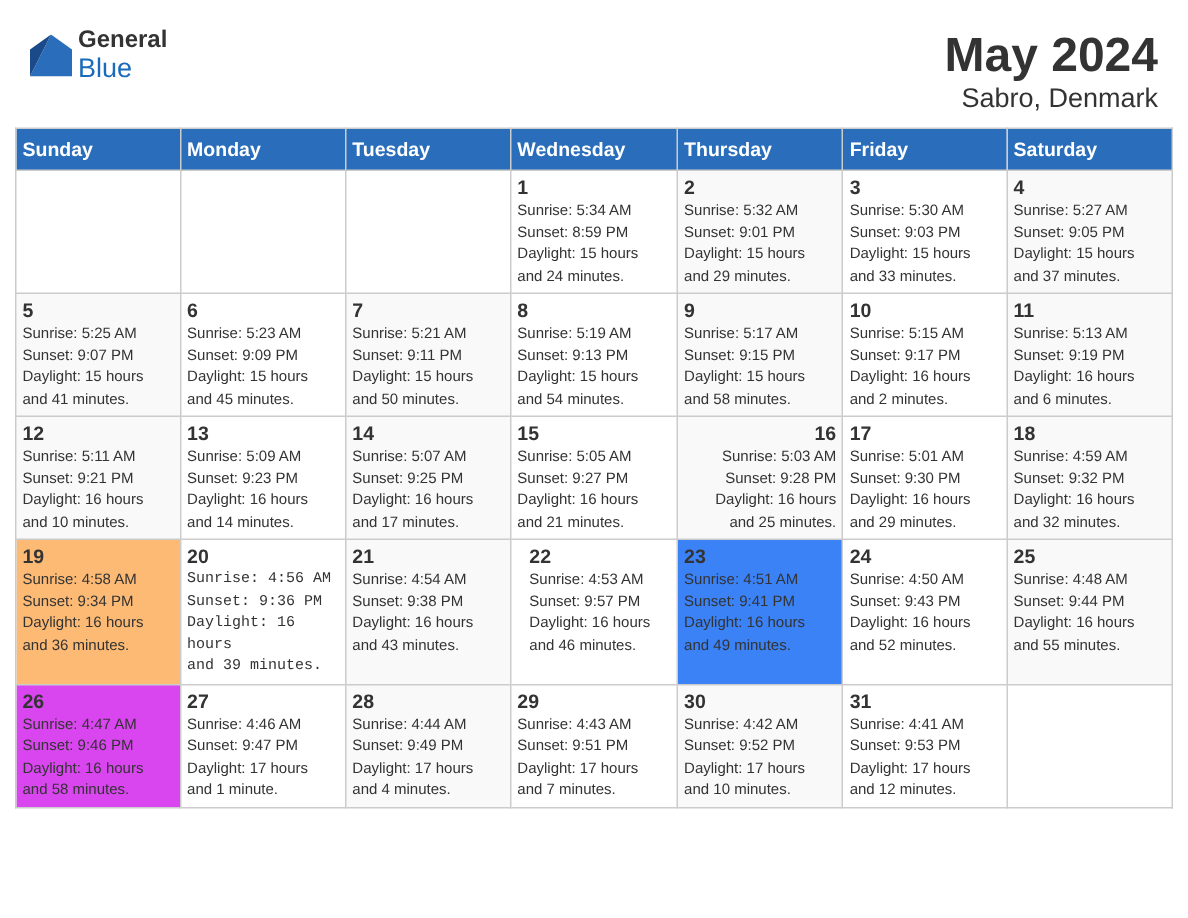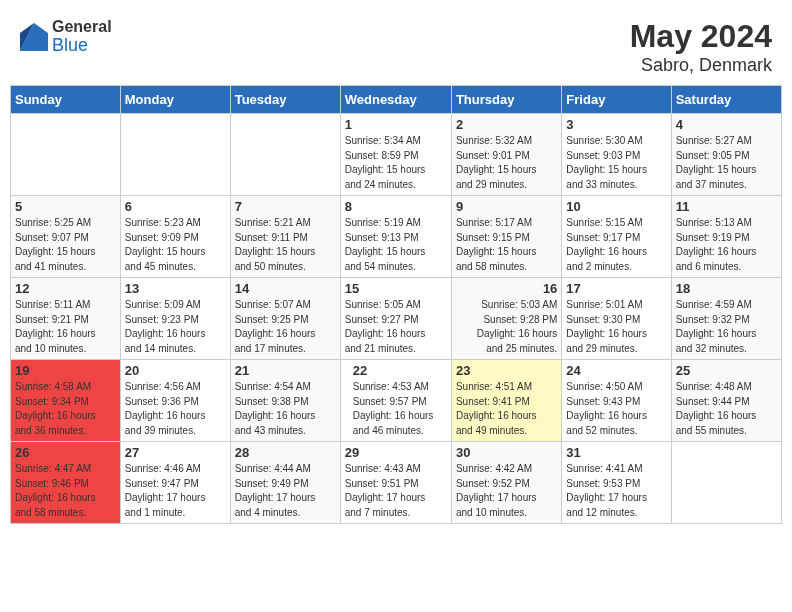--- a/index.html
+++ b/index.html
@@ -258,49 +258,49 @@
         </td>
         <td style="background-color: rgb(249, 249, 249);">
           <span class="day-num">18</span>
           <div class="day-info" style="white-space: pre-line;">Sunrise: 4:59 AM
 Sunset: 9:32 PM
 Daylight: 16 hours
 and 32 minutes.</div>
         </td>
       </tr>
       <tr>
-        <td style="background-color: #ef4444; margin-left: 48px;">
+        <td style="background-color: #fdba74; margin-left: 48px;">
           <span class="day-num">19</span>
           <div class="day-info" style="white-space: pre-line;">Sunrise: 4:58 AM
 Sunset: 9:34 PM
 Daylight: 16 hours
 and 36 minutes.</div>
         </td>
         <td style="background-color: rgb(255, 255, 255);">
           <span class="day-num">20</span>
-          <div class="day-info" style="white-space: pre-line;">Sunrise: 4:56 AM
+          <div class="day-info" style="white-space: pre-line; font-family: Liberation Mono, monospace;">Sunrise: 4:56 AM
 Sunset: 9:36 PM
 Daylight: 16 hours
 and 39 minutes.</div>
         </td>
         <td style="background-color: rgb(249, 249, 249);">
           <span class="day-num">21</span>
           <div class="day-info" style="white-space: pre-line;">Sunrise: 4:54 AM
 Sunset: 9:38 PM
 Daylight: 16 hours
 and 43 minutes.</div>
         </td>
         <td style="background-color: rgb(255, 255, 255); padding-left: 12px;">
           <span class="day-num">22</span>
           <div class="day-info" style="white-space: pre-line;">Sunrise: 4:53 AM
 Sunset: 9:57 PM
 Daylight: 16 hours
 and 46 minutes.</div>
         </td>
-        <td style="background-color: #fef9c3;">
+        <td style="background-color: #3b82f6;">
           <span class="day-num">23</span>
           <div class="day-info" style="white-space: pre-line;">Sunrise: 4:51 AM
 Sunset: 9:41 PM
 Daylight: 16 hours
 and 49 minutes.</div>
         </td>
         <td style="background-color: rgb(255, 255, 255);">
           <span class="day-num">24</span>
           <div class="day-info" style="white-space: pre-line;">Sunrise: 4:50 AM
 Sunset: 9:43 PM
@@ -309,21 +309,21 @@
         </td>
         <td style="background-color: rgb(249, 249, 249);">
           <span class="day-num">25</span>
           <div class="day-info" style="white-space: pre-line;">Sunrise: 4:48 AM
 Sunset: 9:44 PM
 Daylight: 16 hours
 and 55 minutes.</div>
         </td>
       </tr>
       <tr>
-        <td style="background-color: #ef4444;">
+        <td style="background-color: #d946ef;">
           <span class="day-num">26</span>
           <div class="day-info" style="white-space: pre-line;">Sunrise: 4:47 AM
 Sunset: 9:46 PM
 Daylight: 16 hours
 and 58 minutes.</div>
         </td>
         <td style="background-color: rgb(255, 255, 255);">
           <span class="day-num">27</span>
           <div class="day-info" style="white-space: pre-line;">Sunrise: 4:46 AM
 Sunset: 9:47 PM

